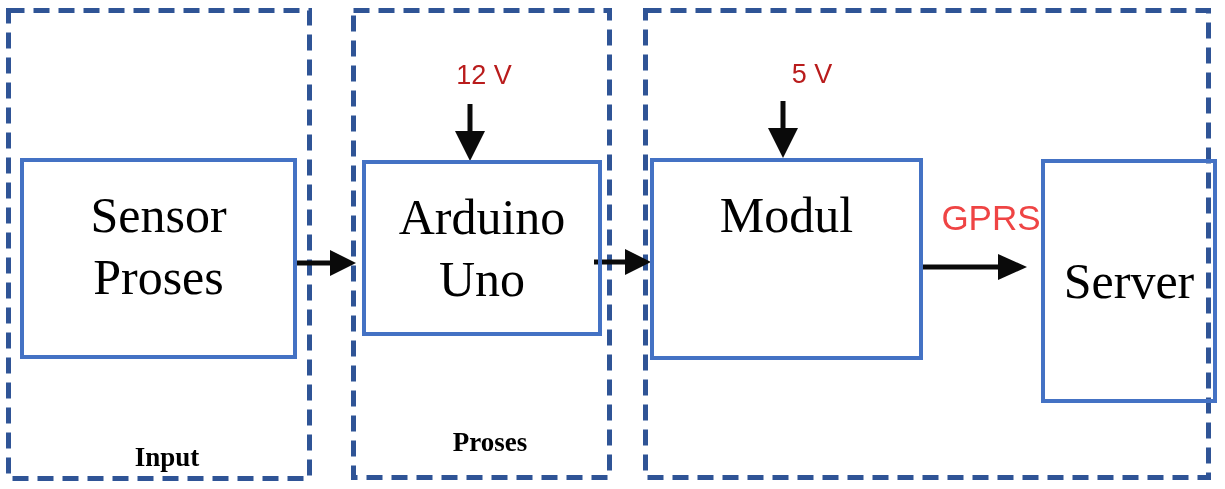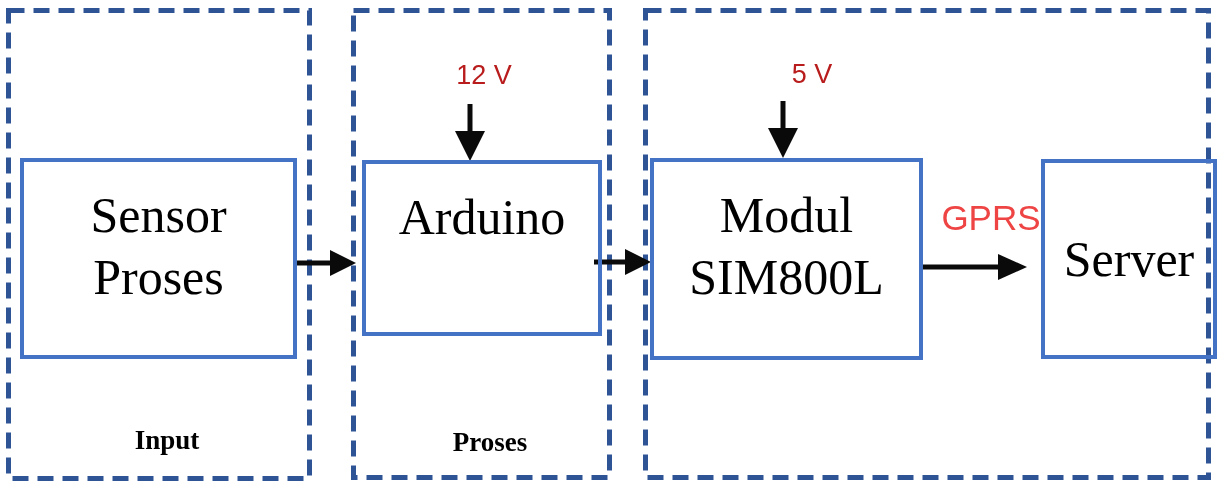--- a/index.html
+++ b/index.html
@@ -125,34 +125,34 @@
   <div class="block" style="left:20px; top:158px; width:277px; height:201px;">
     <div class="block-text">
       <div>Sensor</div>
       <div>Proses</div>
     </div>
   </div>
 
   <div class="block" style="left:362px; top:160px; width:240px; height:176px;">
     <div class="block-text">
       <div>Arduino</div>
+      <div>Uno</div>
     </div>
   </div>
 
   <div class="block" style="left:650px; top:158px; width:273px; height:202px;">
     <div class="block-text">
       <div>Modul</div>
-      <div>SIM800L</div>
     </div>
   </div>
 
-  <div class="block center-v" style="left:1041px; top:159px; width:176px; height:200px;">
+  <div class="block center-v" style="left:1041px; top:159px; width:176px; height:244px;">
     <div class="block-text">Server</div>
   </div>
 
-  <div class="section-label" style="left:167px; top:425px;">Input</div>
+  <div class="section-label" style="left:167px; top:442px;">Input</div>
   <div class="section-label" style="left:490px; top:427px;text-align:right;">Proses</div>
 
   <div class="volt-label" style="left:484px; top:60px;">12 V</div>
   <div class="volt-label" style="left:784px; top:59px;margin-left:28px;">5 V</div>
   <div class="link-label" style="left:991px; top:198px;">GPRS</div>
 
 </div>
 
 </body></html>

